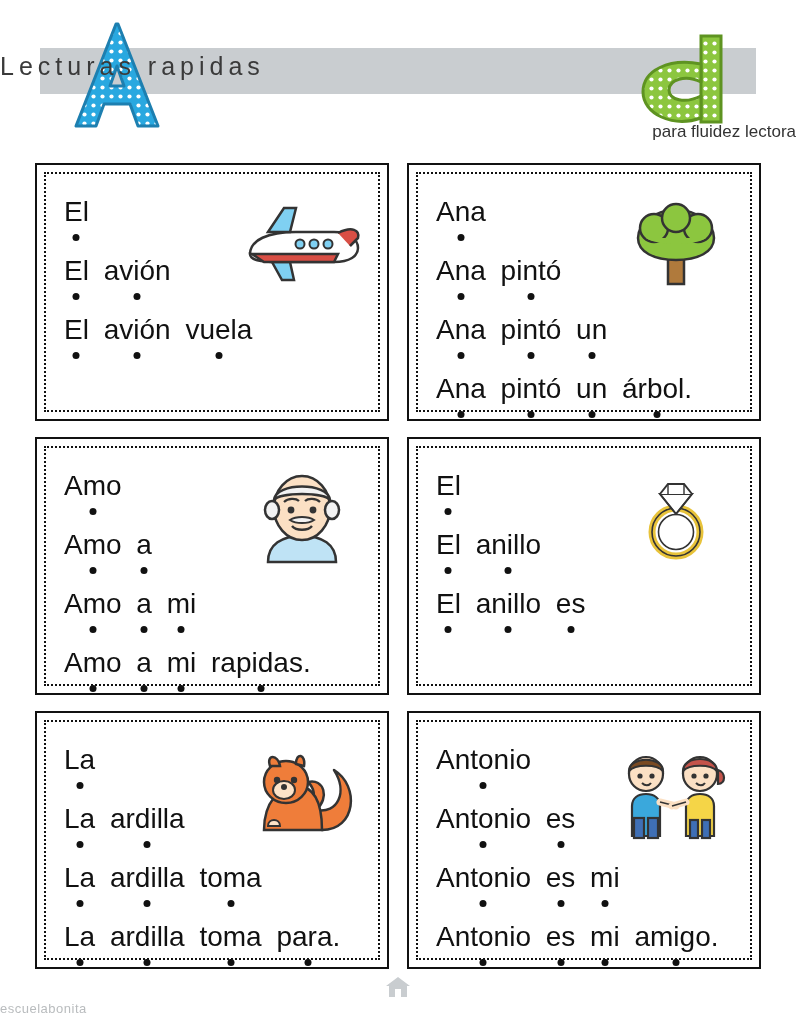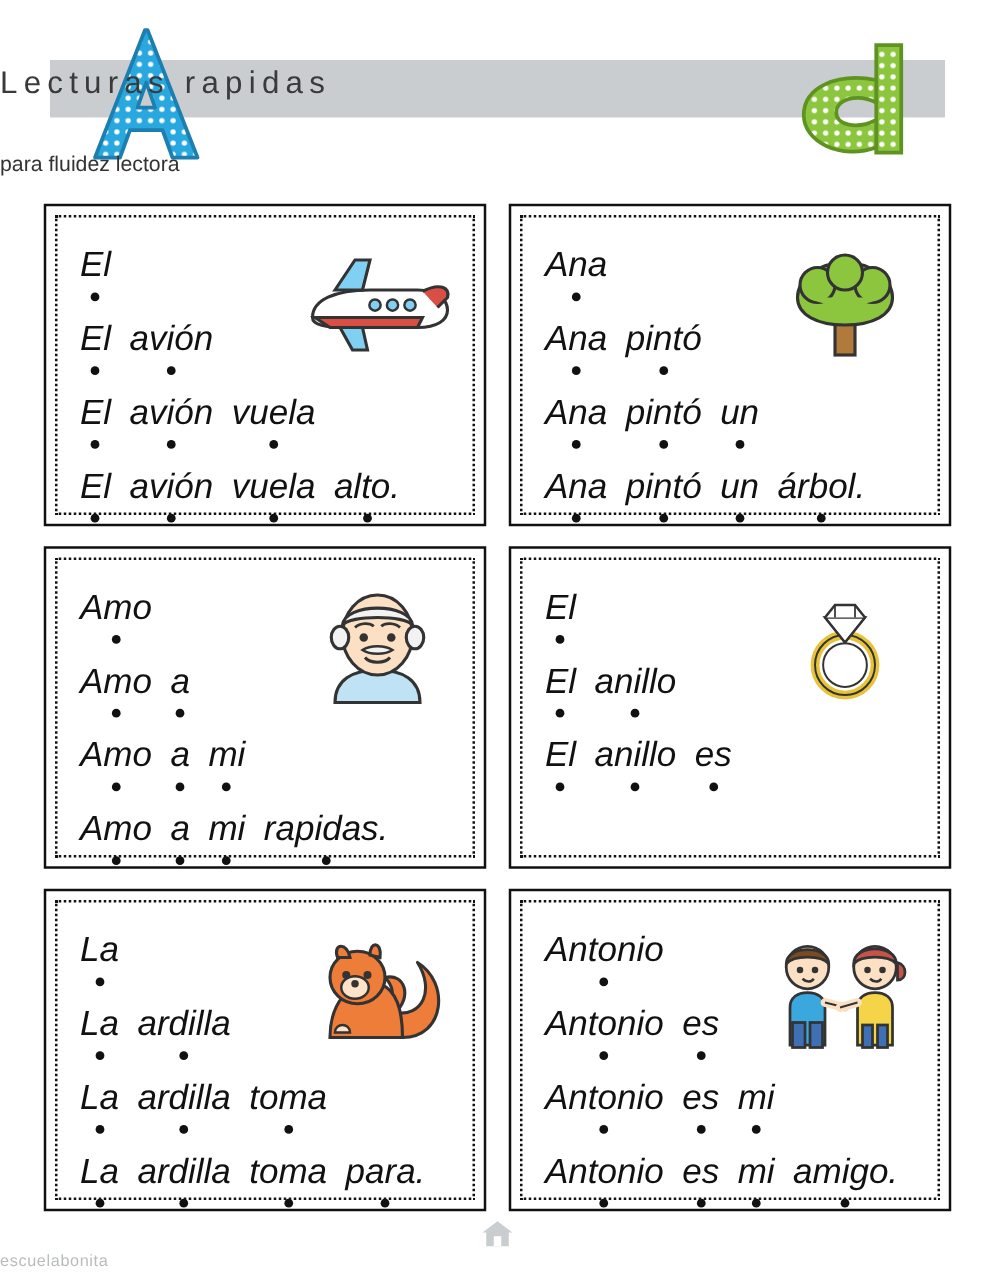--- a/index.html
+++ b/index.html
@@ -37,21 +37,21 @@
     font-size: 25px;
     letter-spacing: 5px;
     color: #3a3a3a;
     font-family: "Liberation Sans", sans-serif;
   }
   .header-sub {
     position: absolute;
     left: 0;
     right: 0;
     top: 122px;
-    text-align: left;
+    text-align: right;
     font-size: 17px;
     color: #333;
   }
 
   
   .letter-a {
     position: absolute;
     left: 62px;
     top: 20px;
     width: 110px;
@@ -92,21 +92,20 @@
     bottom: 7px;
     border: 2px dotted #111;
     box-sizing: border-box;
   }
   .lines {
     position: absolute;
     left: 18px;
     top: 14px;
     right: 8px;
     bottom: 8px;
-    font-style: italic;
   }
   .line {
     height: 59px;
     line-height: 48px;
     font-size: 28px;
     color: #111;
     white-space: nowrap;
     position: relative;
     font-family: "Liberation Sans", sans-serif;
   }
@@ -211,26 +210,20 @@
         </div>
         <div class="line">
           <span class="word">El</span>
           <span class="word">avión</span>
         </div>
         <div class="line">
           <span class="word">El</span>
           <span class="word">avión</span>
           <span class="word">vuela</span>
         </div>
-        <div class="line">
-          <span class="word">El</span>
-          <span class="word">avión</span>
-          <span class="word">vuela</span>
-          <span class="word">alto.</span>
-        </div>
       </div>
     </div>
   </div>
 
   <div class="card">
     <div class="card-inner">
       <div class="card-art">
         <svg viewBox="0 0 128 104" width="128" height="104">
           <rect x="58" y="58" width="16" height="34" fill="#b07a3c" stroke="#333" stroke-width="2.5"></rect>
           <path d="M66 18 C88 18 104 32 104 46 C104 60 88 68 66 68 C44 68 28 60 28 46 C28 32 44 18 66 18 Z" fill="#8cc63f" stroke="#333" stroke-width="2.5"></path>

